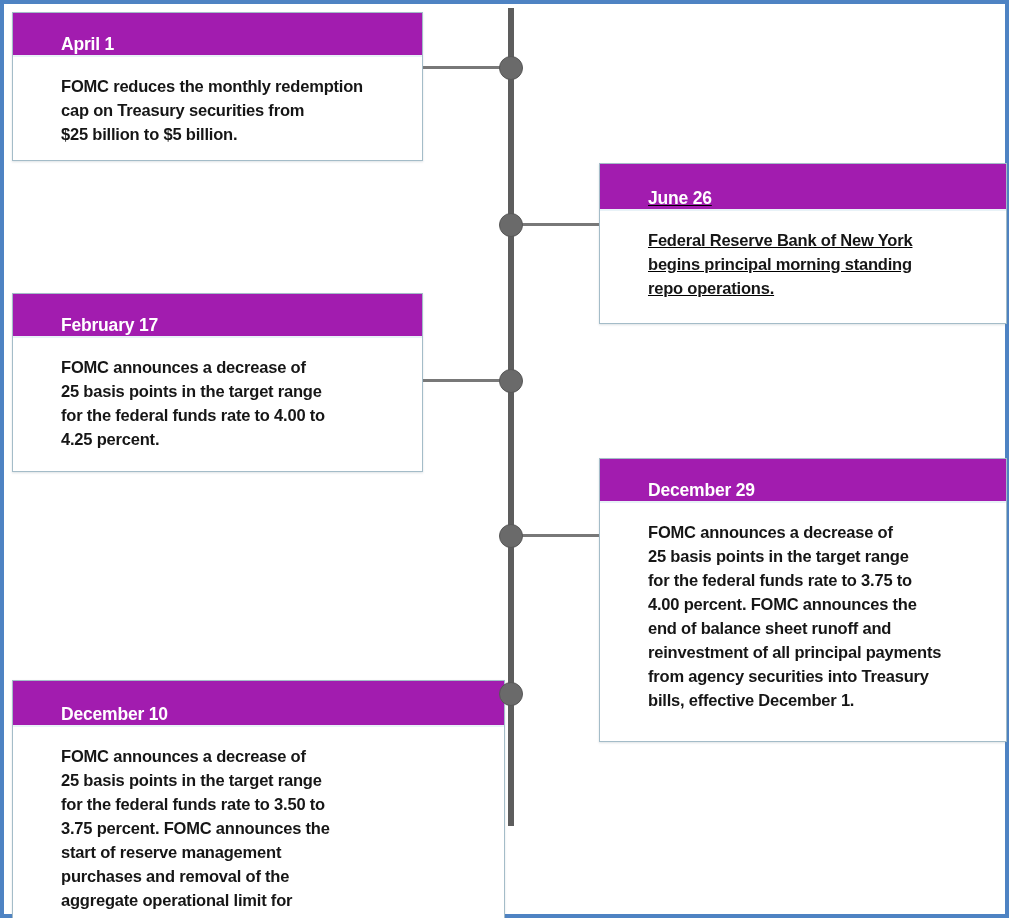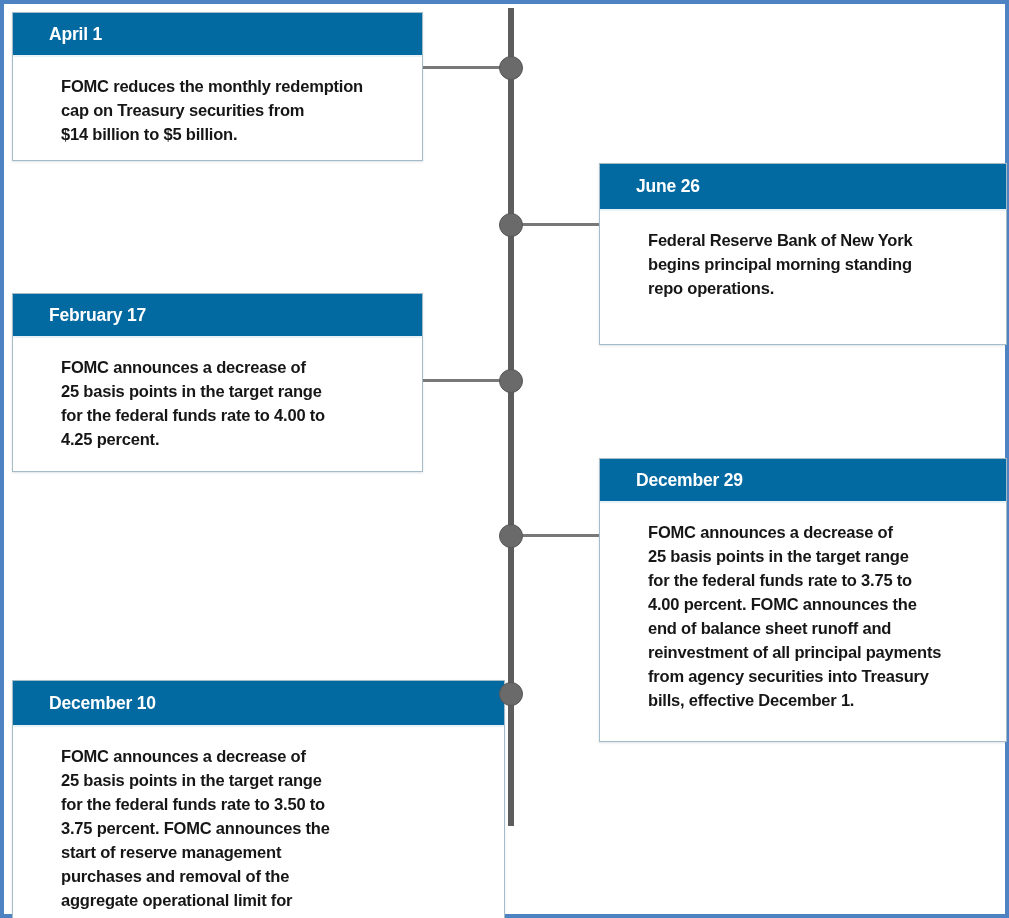--- a/index.html
+++ b/index.html
@@ -28,30 +28,30 @@
   .conn1 { left:419px; top:62px;  width:82px; }
   .conn2 { left:509px; top:219px; width:86px; }
   .conn3 { left:419px; top:375px; width:82px; }
   .conn4 { left:509px; top:530px; width:86px; }
   .conn5 { left:419px; top:688px; width:82px; }
 
   
   .event { position:absolute; box-sizing:border-box; background:#ffffff;
            border:1px solid #a4bcc8; z-index:2;
            box-shadow:0 1px 2px rgba(120,140,150,0.25); }
-  .event-header { background:#0369a1; color:#ffffff; height:44px;
-                  display:flex; align-items:center; padding-left:36px;
+  .event-header { background:#a21caf; color:#ffffff; height:44px;
+                  display:flex; align-items:flex-end; padding-left:48px;
                   font-size:17.5px; font-weight:700; letter-spacing:-0.2px;
                   border-bottom:2px solid #e8f2f7; box-sizing:border-box; }
   .event-body { padding:17px 6px 0 48px; font-size:16.5px; font-weight:700;
                 line-height:24px; color:#161616; letter-spacing:-0.2px;
                 white-space:pre-line; }
 
   .ev1 { left:8px;   top:8px;   width:411px; height:149px; }
-  .ev2 { left:595px; top:159px; width:408px; height:182px; }
+  .ev2 { left:595px; top:159px; width:408px; height:161px;text-decoration:underline; }
   .ev2 .event-header { height:47px; }
   .ev3 { left:8px;   top:289px; width:411px; height:179px; }
   .ev4 { left:595px; top:454px; width:408px; height:284px; }
   .ev5 { left:8px;   top:676px; width:493px; height:273px; }
   .ev5 .event-header { height:46px; }
 </style>
 </head>
 <body>
 
 <div class="frame">
@@ -69,21 +69,21 @@
   <div class="dot dot3"></div>
   <div class="dot dot4"></div>
   <div class="dot dot5"></div>
 
   <div class="event ev1">
     <div class="event-header">
       <span>April 1</span>
     </div>
     <div class="event-body">FOMC reduces the monthly redemption
 cap on Treasury securities from
-$14 billion to $5 billion.</div>
+$25 billion to $5 billion.</div>
   </div>
 
   <div class="event ev2">
     <div class="event-header">
       <span>June 26</span>
     </div>
     <div class="event-body">Federal Reserve Bank of New York
 begins principal morning standing
 repo operations.</div>
   </div>

